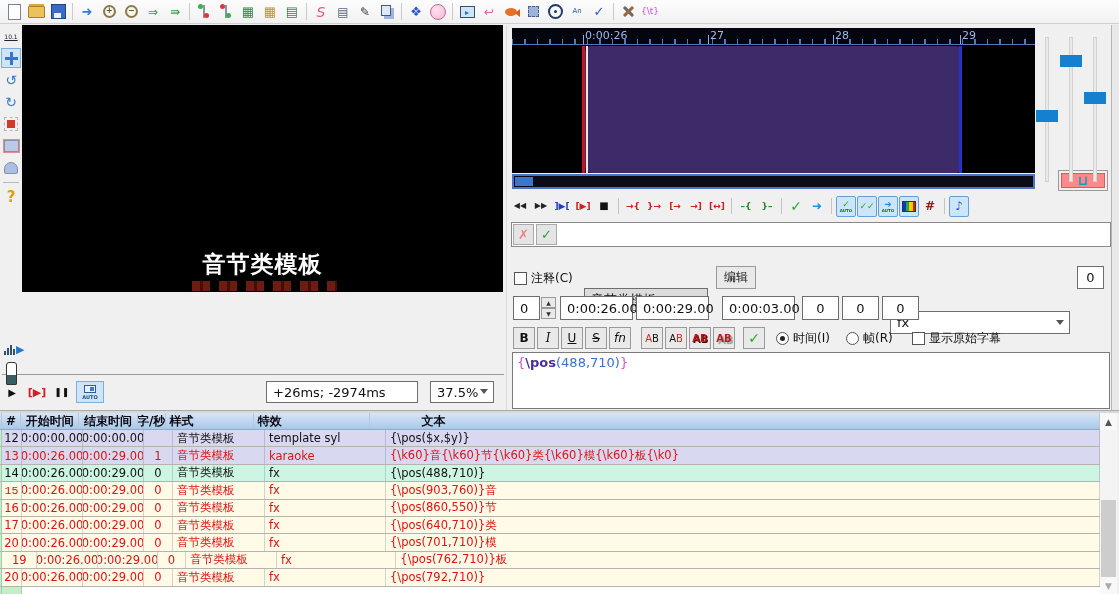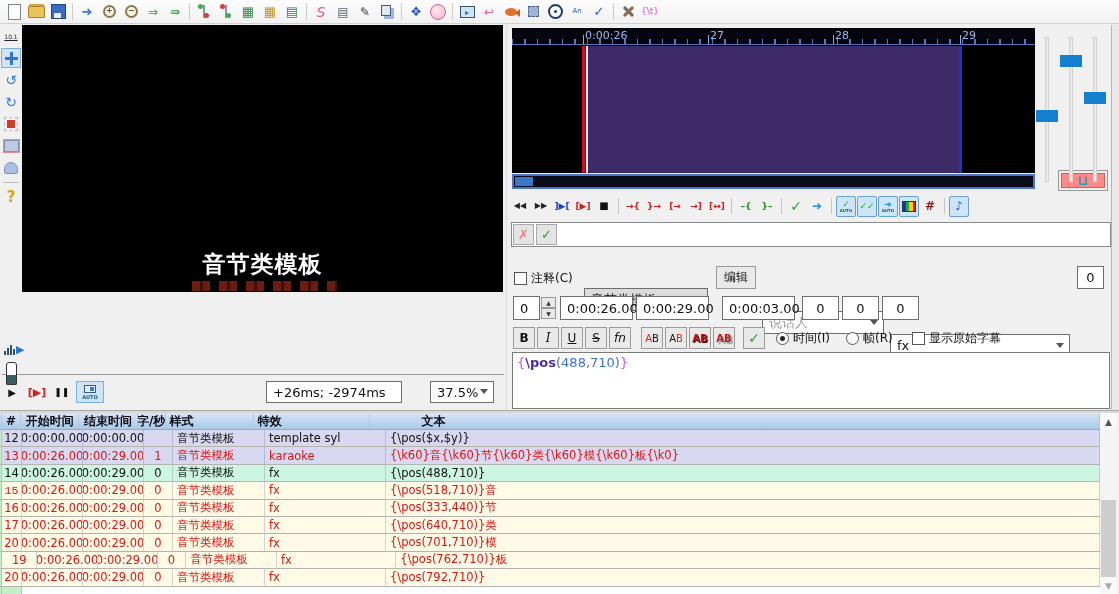--- a/index.html
+++ b/index.html
@@ -244,21 +244,21 @@
   <div id="seekline" class="abs"></div>
   <div id="seekthumb" class="abs"></div>
 
   <div class="abs vcbtn" style="left:4px;top:382px;width:16px;font-size:10px;">▶</div>
   <div class="abs vcbtn" style="left:24px;top:382px;width:26px;color:#cc2222;font-size:11px;">[▶]</div>
   <div class="abs vcbtn" style="left:53px;top:382px;width:18px;font-size:9px;">❚❚</div>
   <div id="autobtn" class="abs vcbtn" style="left:76px;top:381px;width:28px;height:22px;">
     <span class="mon"></span>
     <span>AUTO</span>
   </div>
-  <div class="abs fld" style="left:266px;top:381px;width:136px;height:22px;">+26ms; -2974ms</div>
+  <div class="abs fld" style="left:266px;top:381px;width:152px;height:22px;">+26ms; -2974ms</div>
   <div class="abs combo" style="left:430px;top:381px;width:64px;height:22px;">
     <span>37.5%</span>
       <span class="arr"></span>
   </div>
 
   <div id="vdiv" class="abs"></div>
 
   <div id="audisp" class="abs">
     <div id="asel"></div>
     <div id="aline-start"></div>
@@ -364,24 +364,20 @@
 
   <div class="abs" style="left:514px;top:270px;display:flex;align-items:center;gap:4px;">
     <span class="cb"></span>
     <span style="font-size:12px;">注释(C)</span>
   </div>
   <div class="abs combo" style="left:584px;top:266px;width:124px;height:23px;background:#dcdcdc;">
     <span>音节类模板</span>
       <span class="arr"></span>
   </div>
   <div class="abs btn" style="left:716px;top:266px;width:40px;height:23px;">编辑</div>
-  <div class="abs combo" style="left:762px;top:266px;width:122px;height:23px;color:#9a9a9a;">
-    <span>说话人</span>
-      <span class="arr"></span>
-  </div>
   <div class="abs combo" style="left:890px;top:266px;width:180px;height:23px;">
     <span>fx</span>
       <span class="arr"></span>
   </div>
   <div class="abs fld" style="left:1077px;top:266px;width:27px;height:23px;justify-content:center;">0</div>
 
   <div class="abs fld" style="left:513px;top:296px;width:27px;height:24px;">0</div>
   <div id="spinner" class="abs" style="left:541px;top:297px;">
     <span class="sp">▲</span>
     <span class="sp">▼</span>
@@ -474,31 +470,31 @@
           <span class="gc al-l" style="width: 714px;">{\pos(488,710)}</span>
         </div>
         <div class="grow row-cream row-red">
           <span class="gc" style="width: 2px;"></span>
           <span class="gc al-c" style="width: 20px; font-family: Liberation Mono, monospace;">15</span>
           <span class="gc al-c" style="width: 61px;">0:00:26.00</span>
           <span class="gc al-c" style="width: 61px;">0:00:29.00</span>
           <span class="gc al-c" style="width: 29px;">0</span>
           <span class="gc al-l" style="width: 92px;">音节类模板</span>
           <span class="gc al-l" style="width: 121px;">fx</span>
-          <span class="gc al-l" style="width: 714px;">{\pos(518,710)}音</span>
+          <span class="gc al-l" style="width: 714px;">{\pos(903,760)}音</span>
         </div>
         <div class="grow row-cream row-red">
           <span class="gc" style="width: 2px;"></span>
           <span class="gc al-c" style="width: 20px;">16</span>
           <span class="gc al-c" style="width: 61px;">0:00:26.00</span>
           <span class="gc al-c" style="width: 61px;">0:00:29.00</span>
           <span class="gc al-c" style="width: 29px;">0</span>
           <span class="gc al-l" style="width: 92px;">音节类模板</span>
           <span class="gc al-l" style="width: 121px;">fx</span>
-          <span class="gc al-l" style="width: 714px;">{\pos(333,440)}节</span>
+          <span class="gc al-l" style="width: 714px;">{\pos(860,550)}节</span>
         </div>
         <div class="grow row-cream row-red">
           <span class="gc" style="width: 2px;"></span>
           <span class="gc al-c" style="width: 20px;">17</span>
           <span class="gc al-c" style="width: 61px;">0:00:26.00</span>
           <span class="gc al-c" style="width: 61px;">0:00:29.00</span>
           <span class="gc al-c" style="width: 29px;">0</span>
           <span class="gc al-l" style="width: 92px;">音节类模板</span>
           <span class="gc al-l" style="width: 121px;">fx</span>
           <span class="gc al-l" style="width: 714px;">{\pos(640,710)}类</span>

